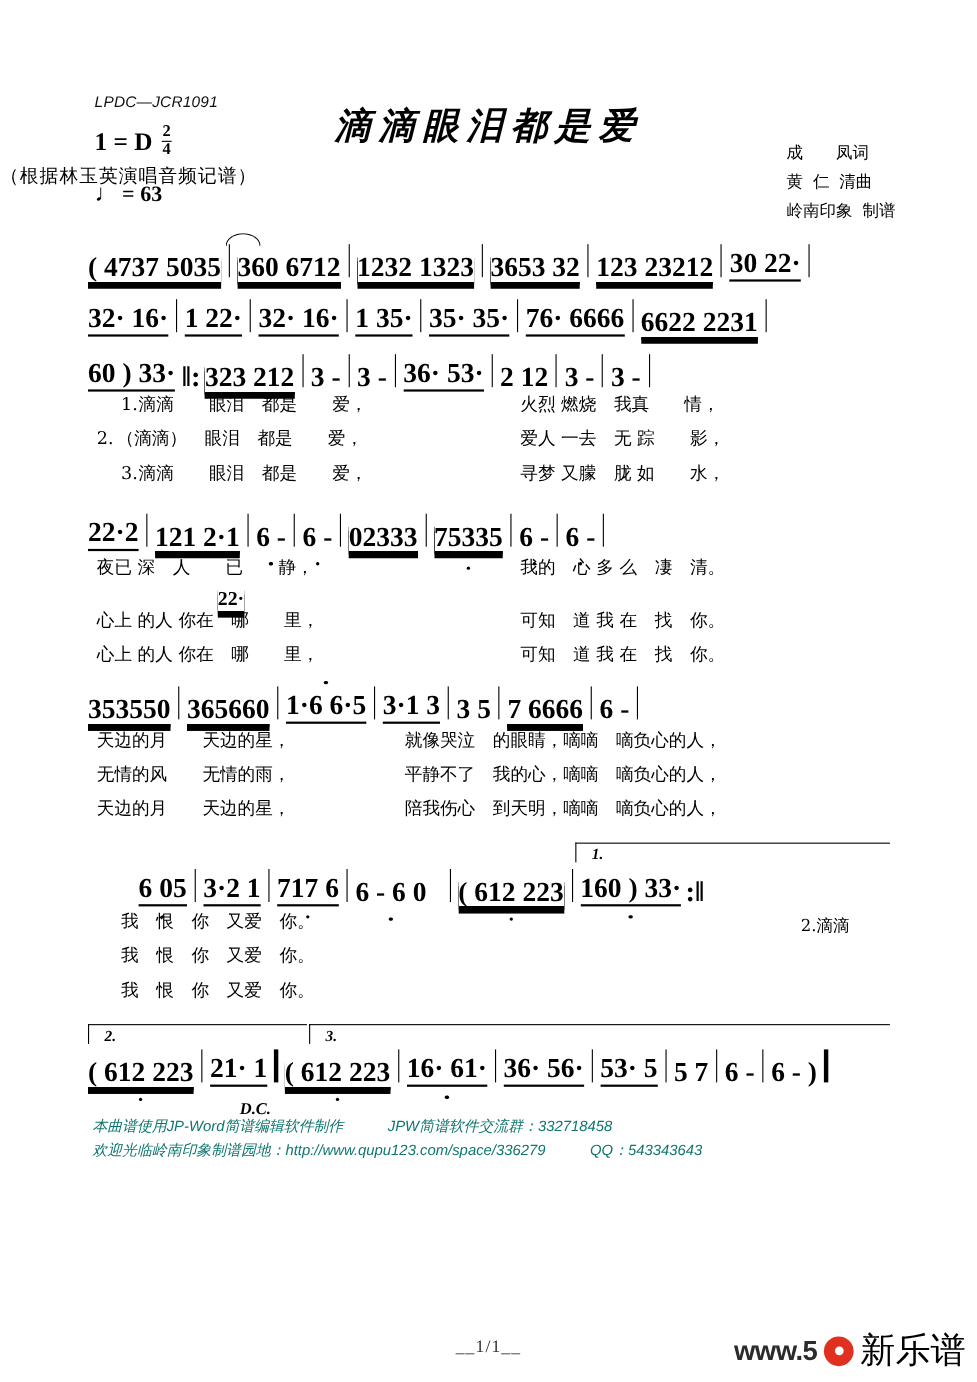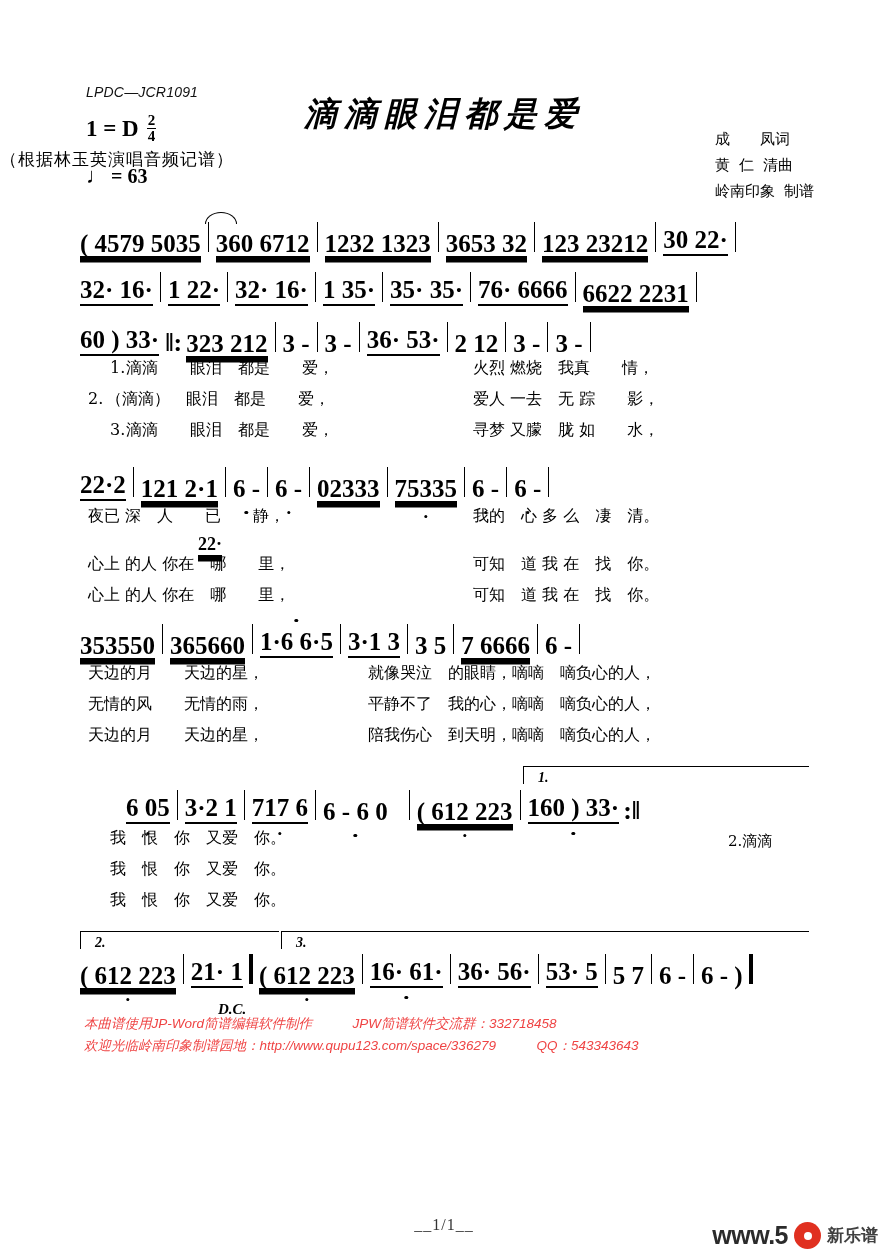--- a/index.html
+++ b/index.html
@@ -101,21 +101,21 @@
     font-style:italic; font-weight:bold; font-size:15px; color:#000;
   }
   .cue {
     position:absolute; font-family:"DejaVu Serif", serif; font-size:15px; color:#000;
   }
 
   
   .footer {
     position:absolute; left:84px; top:1013px; width:740px;
     font-family:"Liberation Sans", sans-serif; font-style:italic;
-    font-size:13.5px; color:#ef4444; line-height:1.65;
+    font-size:13.5px; color:#0f766e; line-height:1.65;
   }
   .footer div { white-space:pre; }
   .pagenum {
     position:absolute; left:0; top:1216px; width:888px; text-align:center;
     font-family:"Liberation Serif", serif; font-size:16px; color:#333; letter-spacing:1px;
   }
   .wm {
     position:absolute; right:10px; bottom:6px;
     display:flex; align-items:center; gap:6px;
   }
@@ -125,21 +125,21 @@
   }
   .wm .disc {
     width:27px; height:27px; border-radius:50%;
     background:#e03020; position:relative;
   }
   .wm .disc::after {
     content:""; position:absolute; left:50%; top:50%; transform:translate(-50%,-50%);
     width:8px; height:8px; border-radius:50%; background:#fff;
   }
   .wm .brand {
-    font-family:"DejaVu Serif", serif; font-weight:bold; font-size:17px; color:#404040;
+    font-family:"DejaVu Serif", serif; font-weight:normal; font-size:32px; color:#000000;
   }
 </style>
 </head>
 <body>
 
 <div class="page">
 
   <div class="catalog">LPDC—JCR1091</div>
 
   <div class="title">滴滴眼泪都是爱</div>
@@ -159,21 +159,21 @@
   </div>
 
   <div class="credits">
     <div>成　　凤词</div>
     <div>黄 仁 清曲</div>
     <div>岭南印象 制谱</div>
   </div>
 
   <div class="sys" style="top:218px;">
     <div class="notes">
-      <span class="g b1 b2" style="position:relative;">( 4579 5035</span>
+      <span class="g b1 b2" style="position:relative;">( 4737 5035</span>
       <span class="slur" style="left:125px; top:-6px; width:30px;"></span>
       <span class="bar"></span>
       <span class="g b1 b2">360 6712</span>
       <span class="bar"></span>
       <span class="g b1 b2">1232 1323</span>
       <span class="bar"></span>
       <span class="g b1 b2" style="position:relative;">3653 32</span>
       <span class="bar"></span>
       <span class="g b1 b2">123 23212</span>
       <span class="bar"></span>

